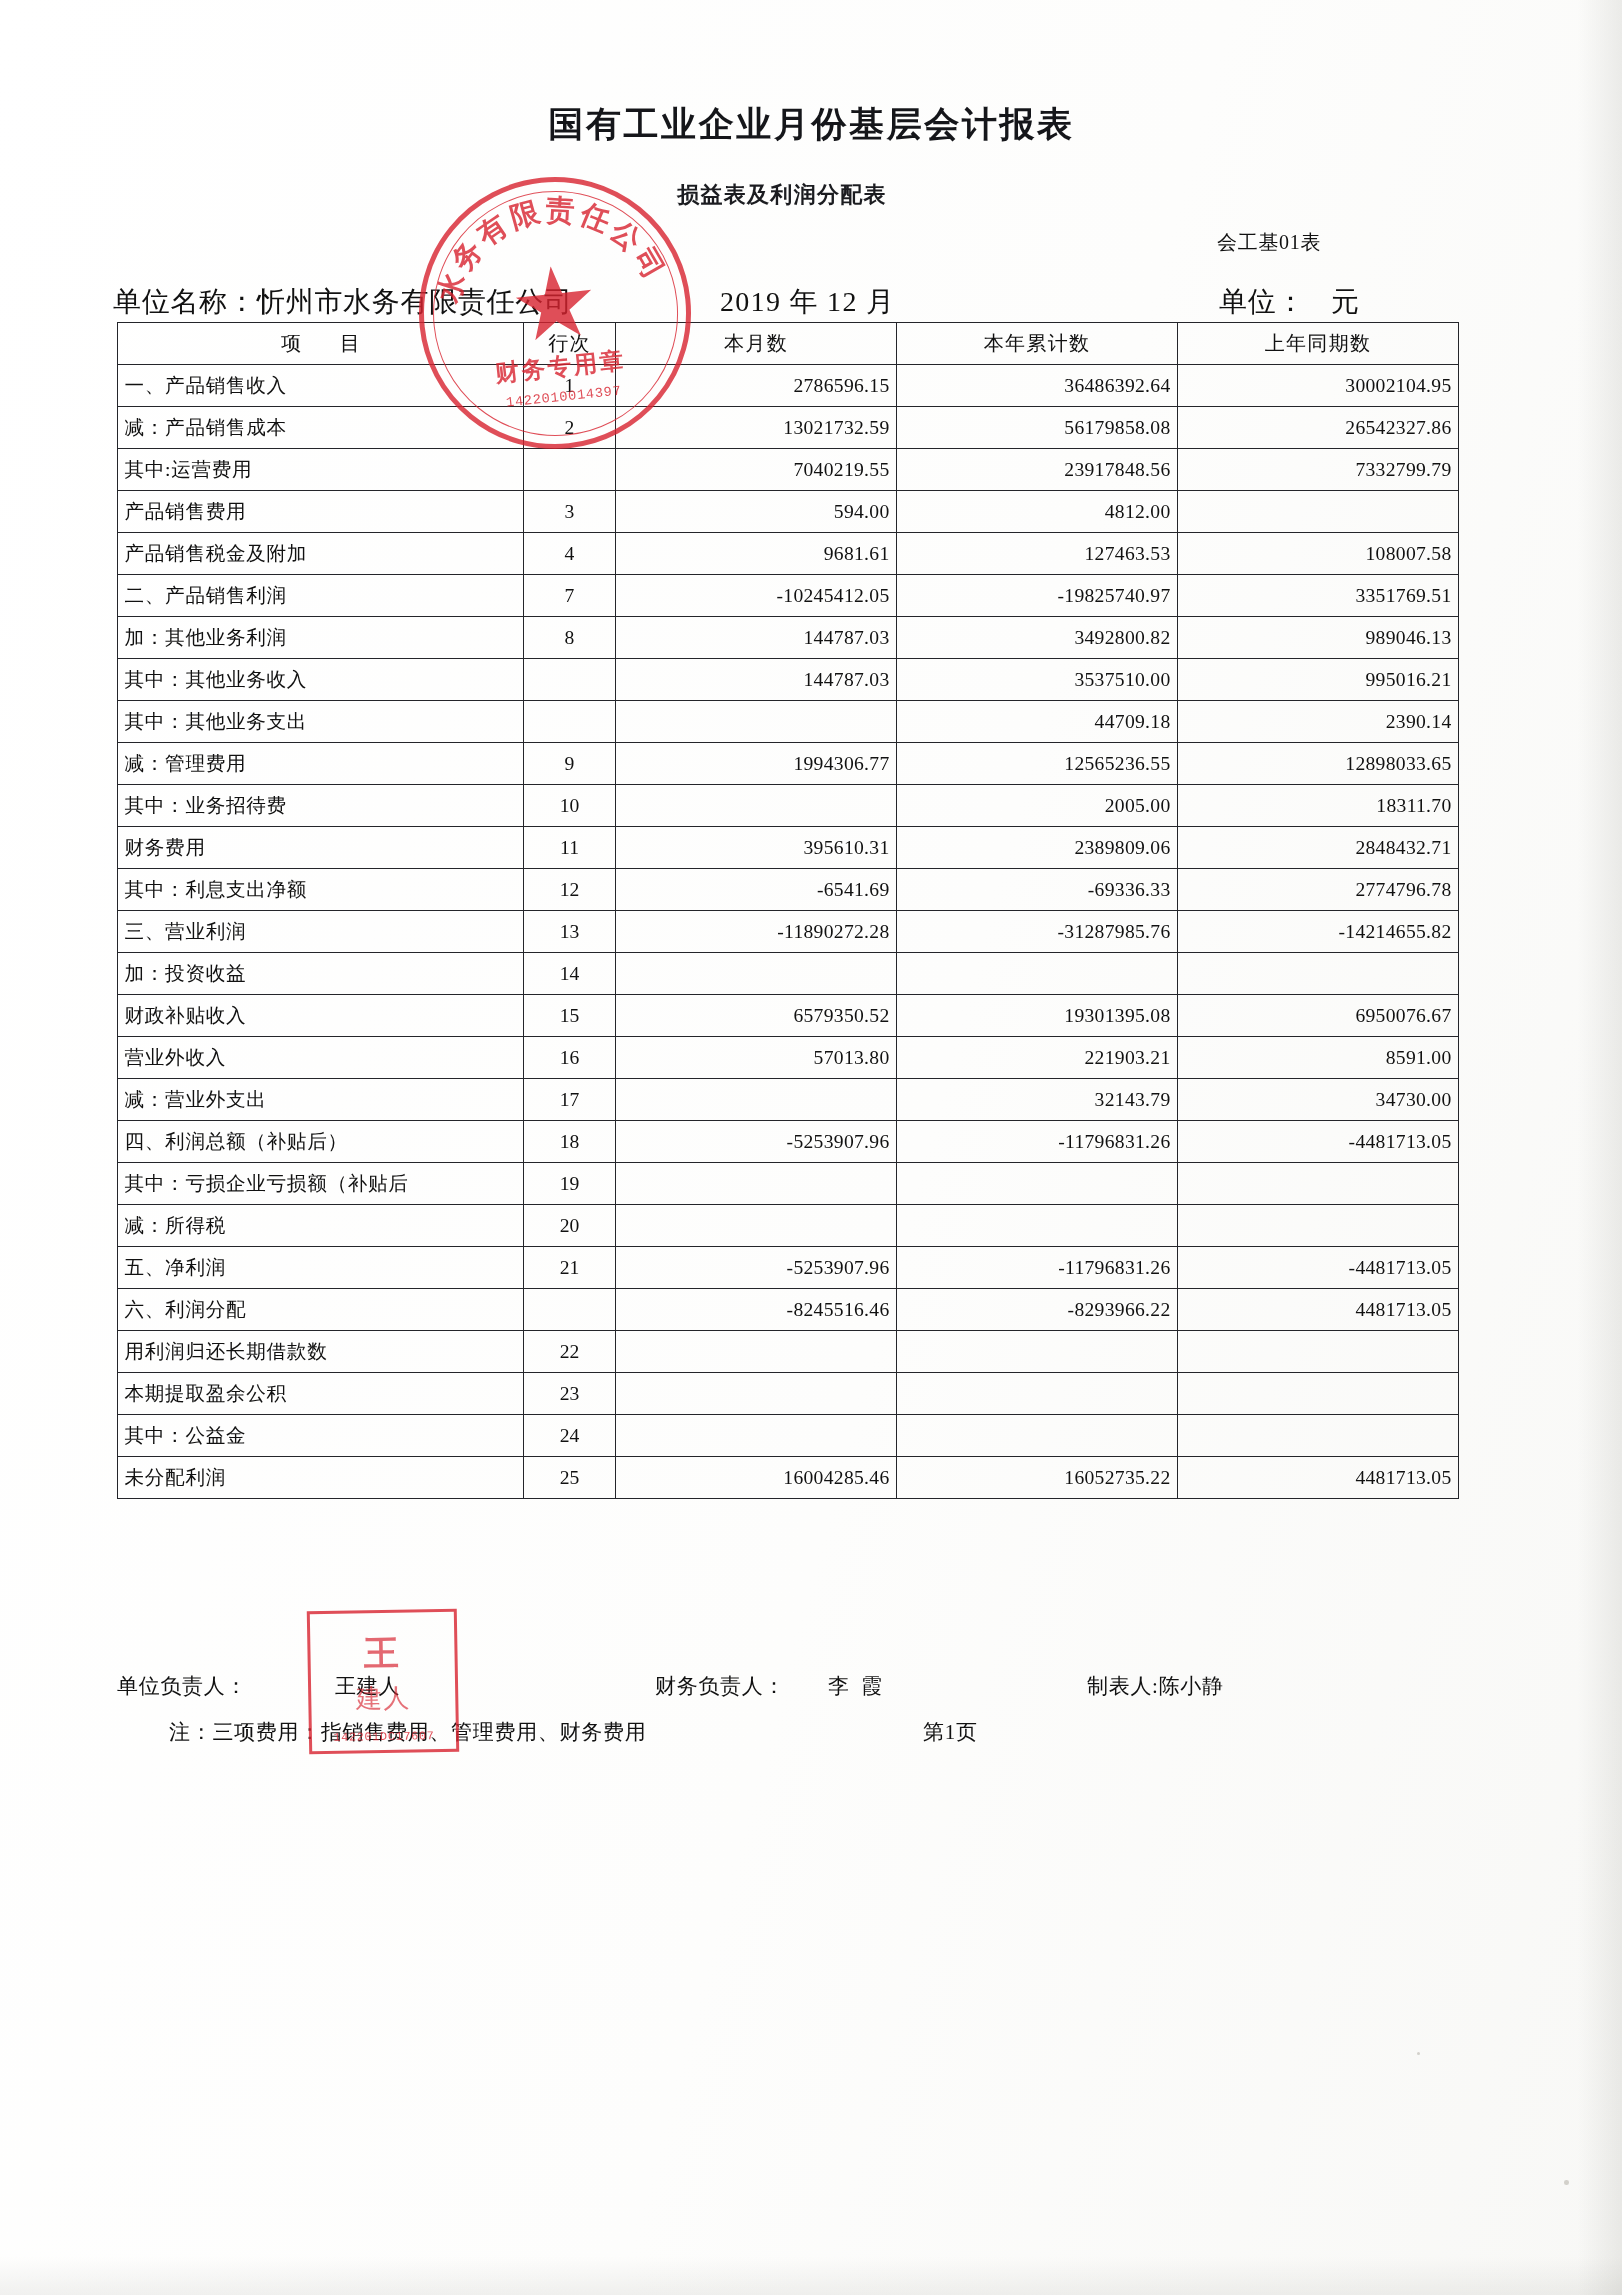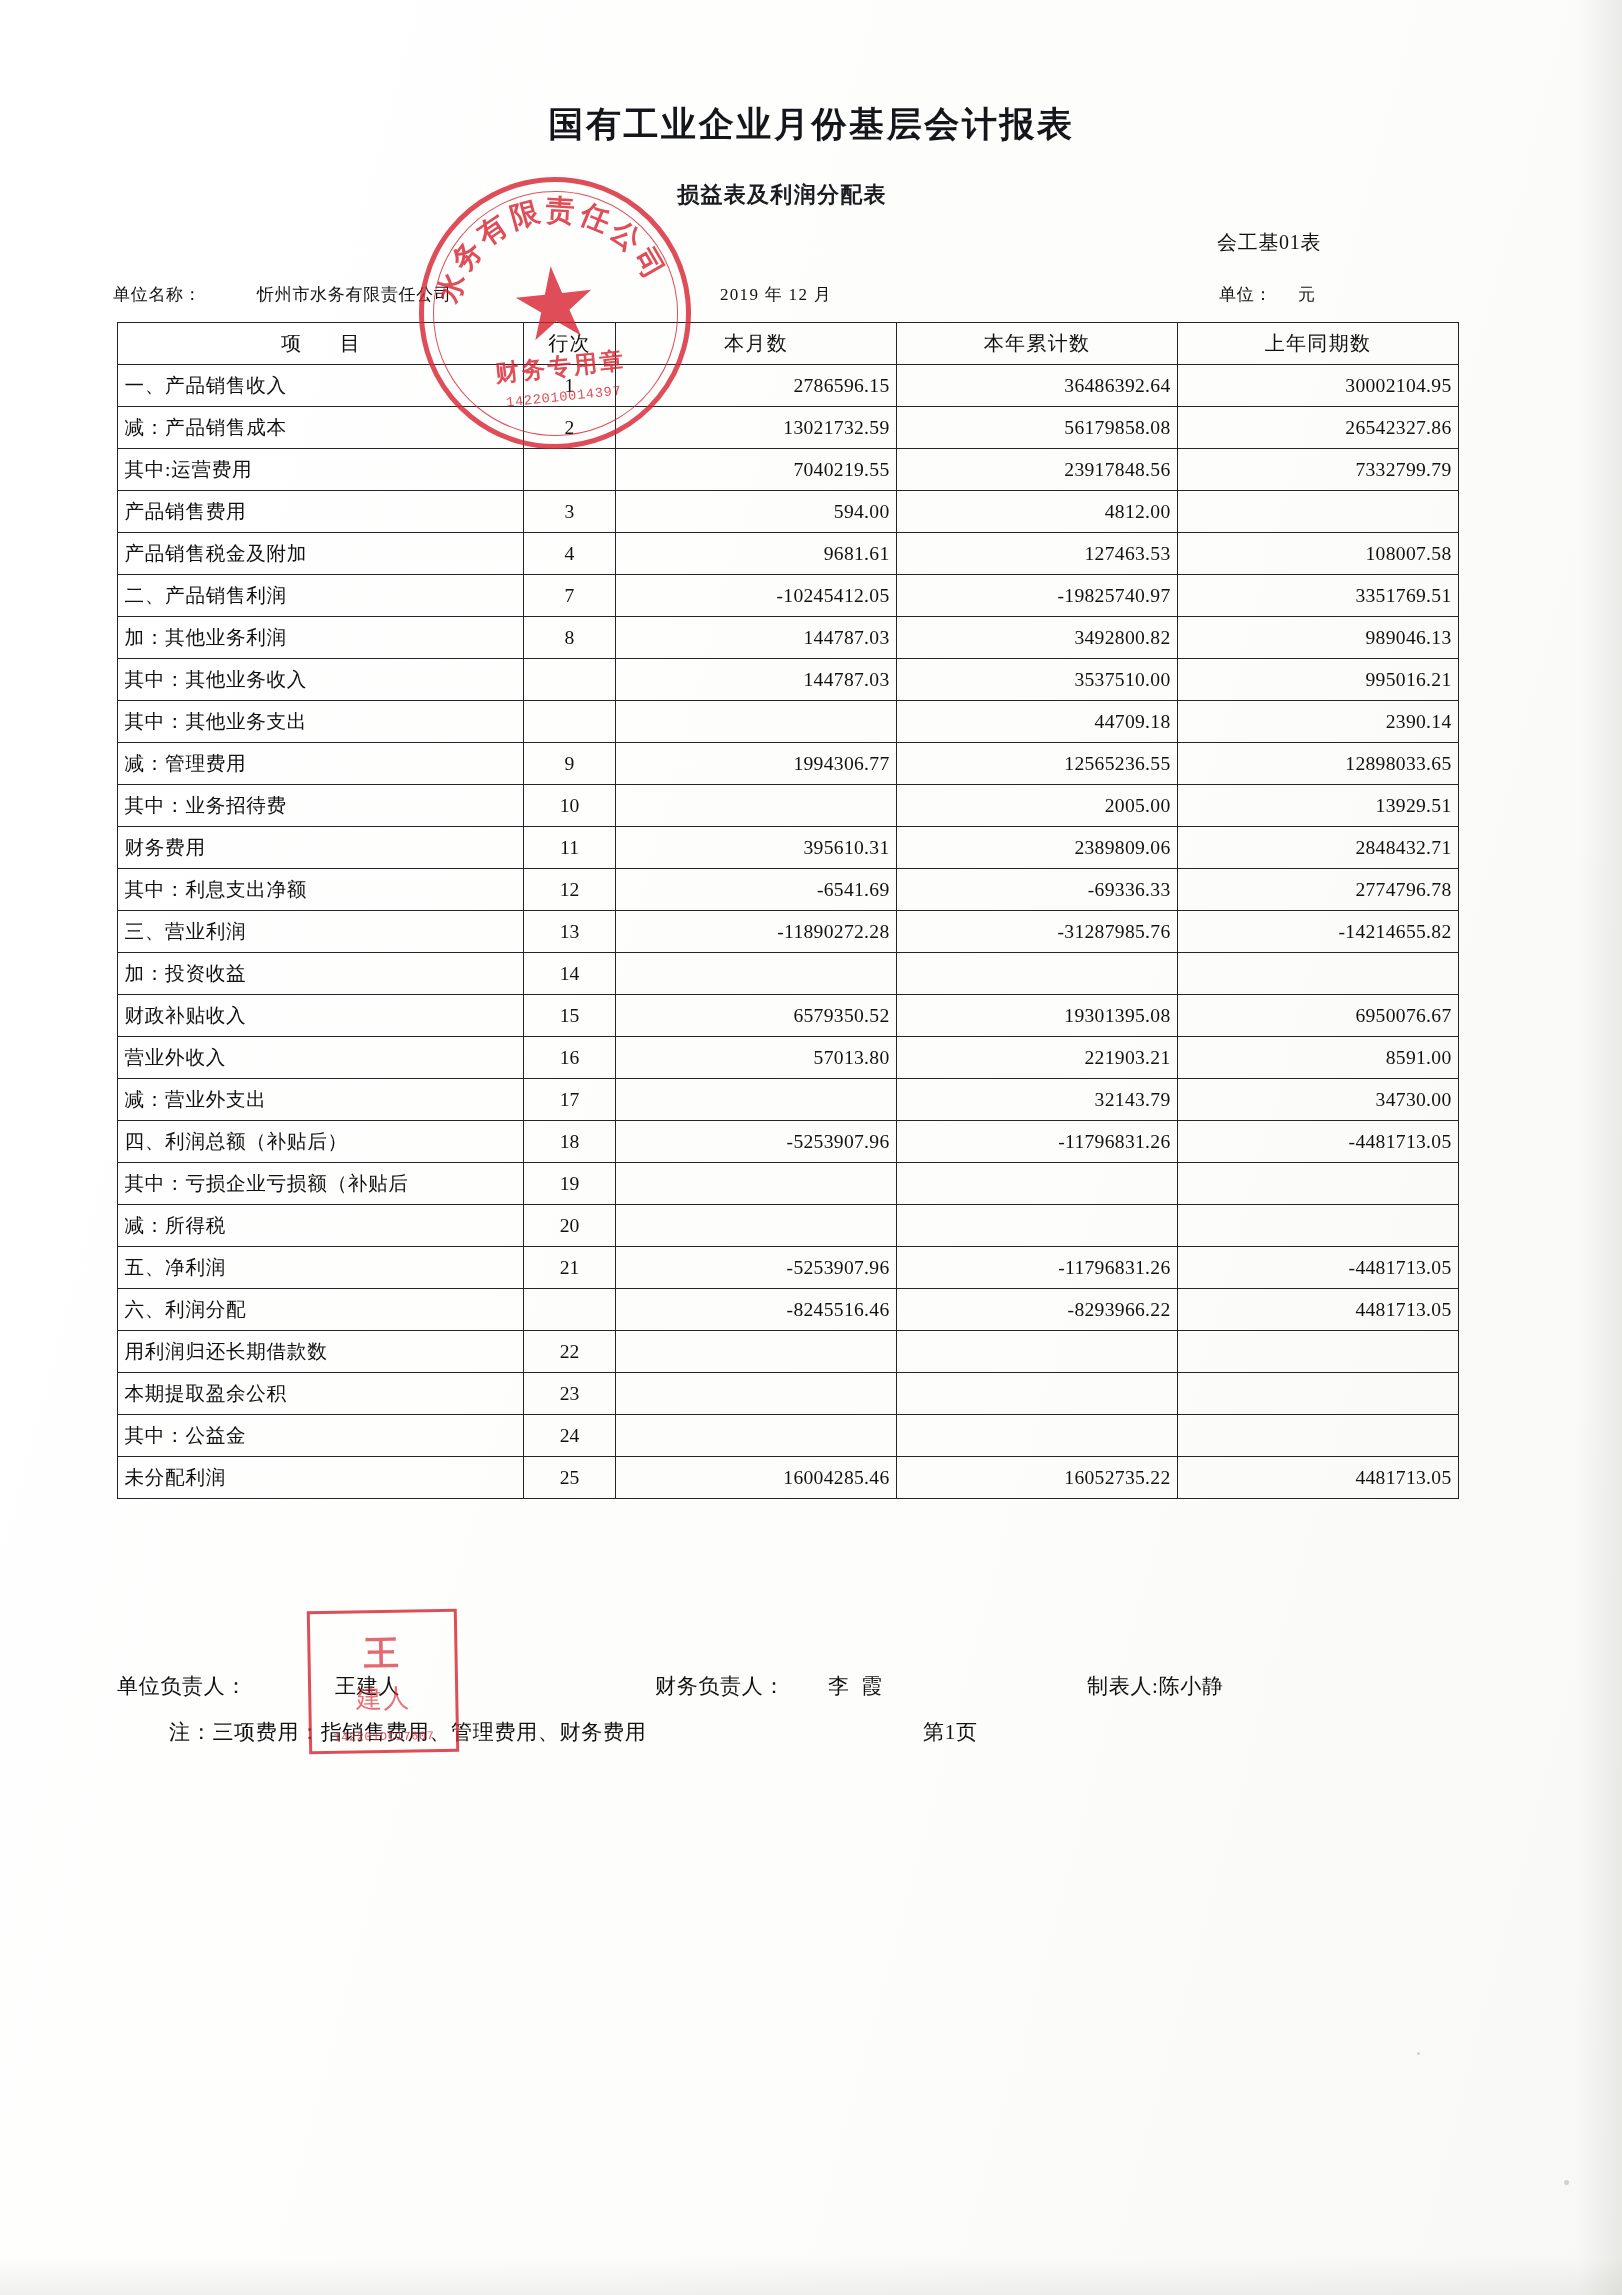--- a/index.html
+++ b/index.html
@@ -60,21 +60,21 @@
     left: 1217px;
     font-size: 20px;
     letter-spacing: 0.7px;
   }
   .meta-row {
     position: absolute;
     top: 283px;
     left: 0;
     width: 1589px;
     height: 29px;
-    font-size: 17px;
+    font-size: 28px;
   }
   .meta-unit-label {
     position: absolute;
     left: 113px;
     top: 0;
     letter-spacing: 0.7px;
   }
   .meta-unit-value {
     position: absolute;
     left: 257px;
@@ -414,21 +414,21 @@
           <td class="line">9</td>
           <td class="num">1994306.77</td>
           <td class="num">12565236.55</td>
           <td class="num">12898033.65</td>
         </tr>
         <tr>
           <td class="item ind2">其中：业务招待费</td>
           <td class="line">10</td>
           <td class="num"></td>
           <td class="num">2005.00</td>
-          <td class="num">13929.51</td>
+          <td class="num">18311.70</td>
         </tr>
         <tr>
           <td class="item ind2">财务费用</td>
           <td class="line">11</td>
           <td class="num">395610.31</td>
           <td class="num">2389809.06</td>
           <td class="num">2848432.71</td>
         </tr>
         <tr>
           <td class="item ind2">其中：利息支出净额</td>

